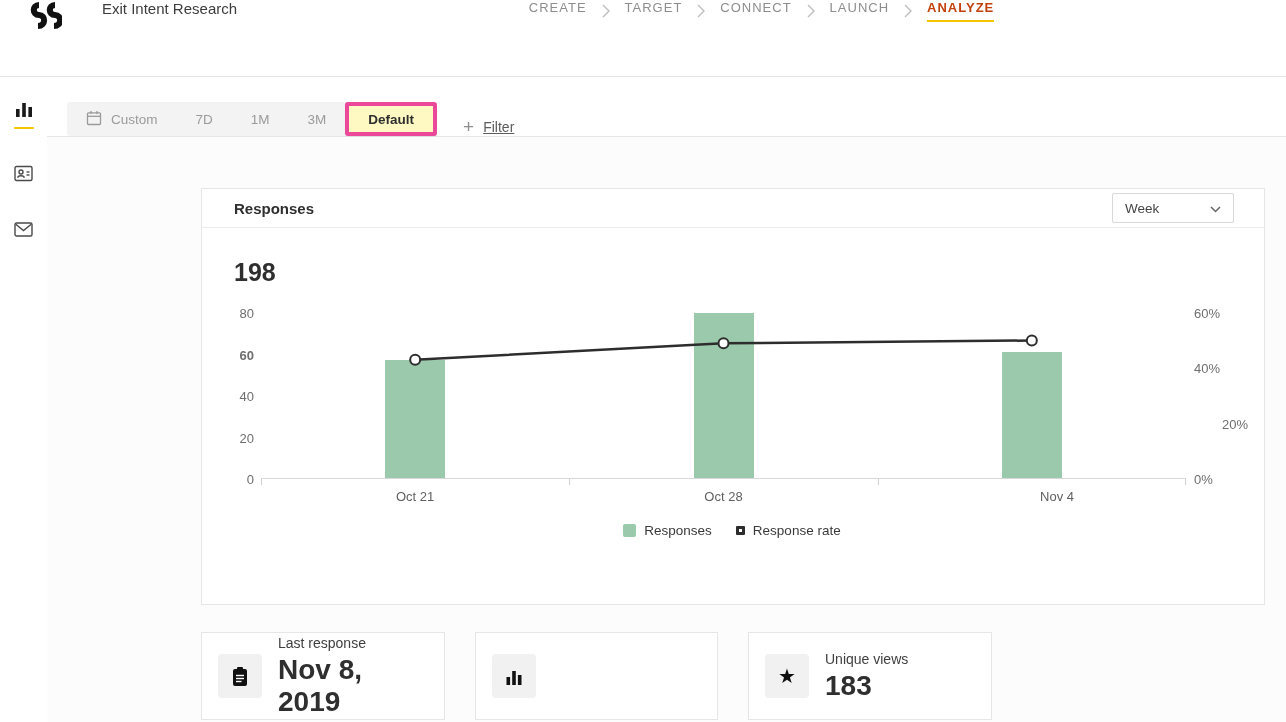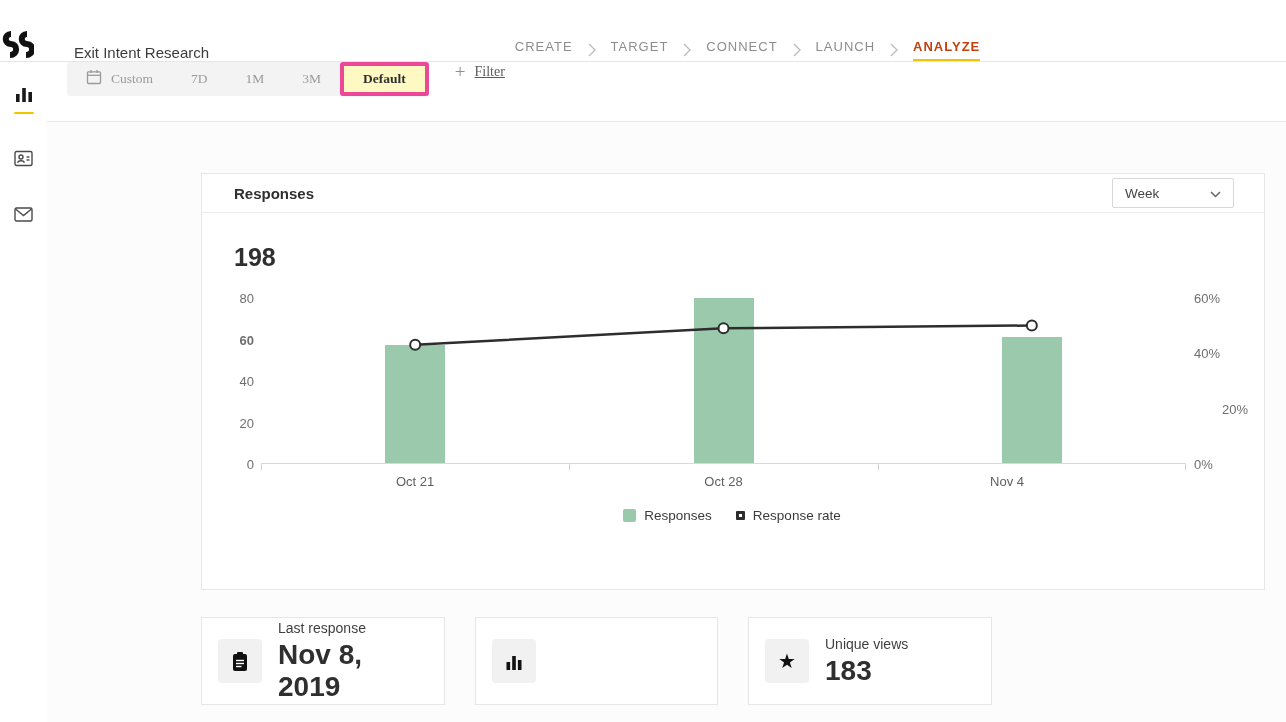--- a/index.html
+++ b/index.html
@@ -5,22 +5,22 @@
   * { box-sizing: border-box; margin: 0; padding: 0; }
   html,body { width:1286px; height:722px; }
   body {
     font-family: "Liberation Sans", sans-serif;
     background:#fff; color:#2f2f2f; overflow:hidden;
   }
   [data-interactable="true"] { cursor:pointer; }
 
   
   .topbar {
-    height:62px; display:flex; align-items:flex-end;
-    background:#fff; border-bottom:1px solid #e6e6e6; 
+    height:77px; display:flex; align-items:flex-start;
+    background:#fff; border-bottom:1px solid #e6e6e6; padding-left:28px;
   }
   .logo { width:36px; height:32px; margin-right:38px; display:flex; align-items:center; }
   .project-title { font-size:15px; color:#3c3c3c; white-space:nowrap; }
   .breadcrumbs { flex:1; display:flex; align-items:center; justify-content:center; gap:15px; }
   .step { font-size:13px; letter-spacing:1px; color:#8d8d8d; padding-bottom:5px; border-bottom:2px solid transparent; }
   .step.active { color:#c2410c; font-weight:bold; border-bottom-color:#f5c400; }
   .sep { display:flex; align-items:center; }
 
   
   .body-row { display:flex; height:660px; }
@@ -28,21 +28,21 @@
     width:47px; background:#fff; display:flex; flex-direction:column;
     align-items:center; padding-top:23px; gap:36px;
   }
   .side-item { display:flex; flex-direction:column; align-items:center; }
   .side-underline { width:20px; height:2px; background:#f5c400; margin-top:5px; border-radius:1px; }
   .main { flex:1; display:flex; flex-direction:column; }
 
   
   .toolbar {
     height:60px; background:#fff; border-bottom:1px solid #e6e6e6;
-    display:flex; align-items:flex-start; padding-left:20px;font-family:Liberation Serif, serif;
+    display:flex; align-items:flex-end; padding-left:20px;
   }
   .range-group { display:flex; align-items:center; background:#f3f3f3; border-radius:3px; }
   .range-opt {
     border:none; background:transparent; font-family:inherit;
     height:34px; padding:0 19px; font-size:13.5px; color:#9b9b9b;
     display:flex; align-items:center; gap:9px;
   }
   .range-opt.selected {
     background:#fef9c3; border:4px solid #ec4899; border-radius:3px;
     color:#2f2f2f; font-weight:bold; box-shadow:0 1px 2px rgba(0,0,0,0.05);
@@ -252,21 +252,21 @@
                   <span data-interactable="false" style="top: 33.3333%;">40%</span>
                   <span data-interactable="false" style="top: 66.6667%; margin-left: 28px;">20%</span>
                   <span data-interactable="false" style="top: 100%;">0%</span>
                 </div>
             </div>
             <div class="x-label-row" data-interactable="false">
               <div class="x-spacer-l"></div>
               <div class="x-labels" data-interactable="false">
                   <span data-interactable="false" style="left: 154.167px;">Oct 21</span>
                   <span data-interactable="false" style="left: 462.5px;">Oct 28</span>
-                  <span data-interactable="false" style="left: 746px;">Nov 4</span>
+                  <span data-interactable="false" style="left: 796px;">Nov 4</span>
                 </div>
               <div class="x-spacer-r"></div>
             </div>
             <div class="legend" data-interactable="false">
                 <div class="legend-item" data-interactable="false">
                   <span class="swatch bar-swatch" data-interactable="false"></span>
                   <span data-interactable="false">Responses</span>
                 </div>
                 <div class="legend-item" data-interactable="false">
                   <span class="swatch line-swatch" data-interactable="false"></span>

